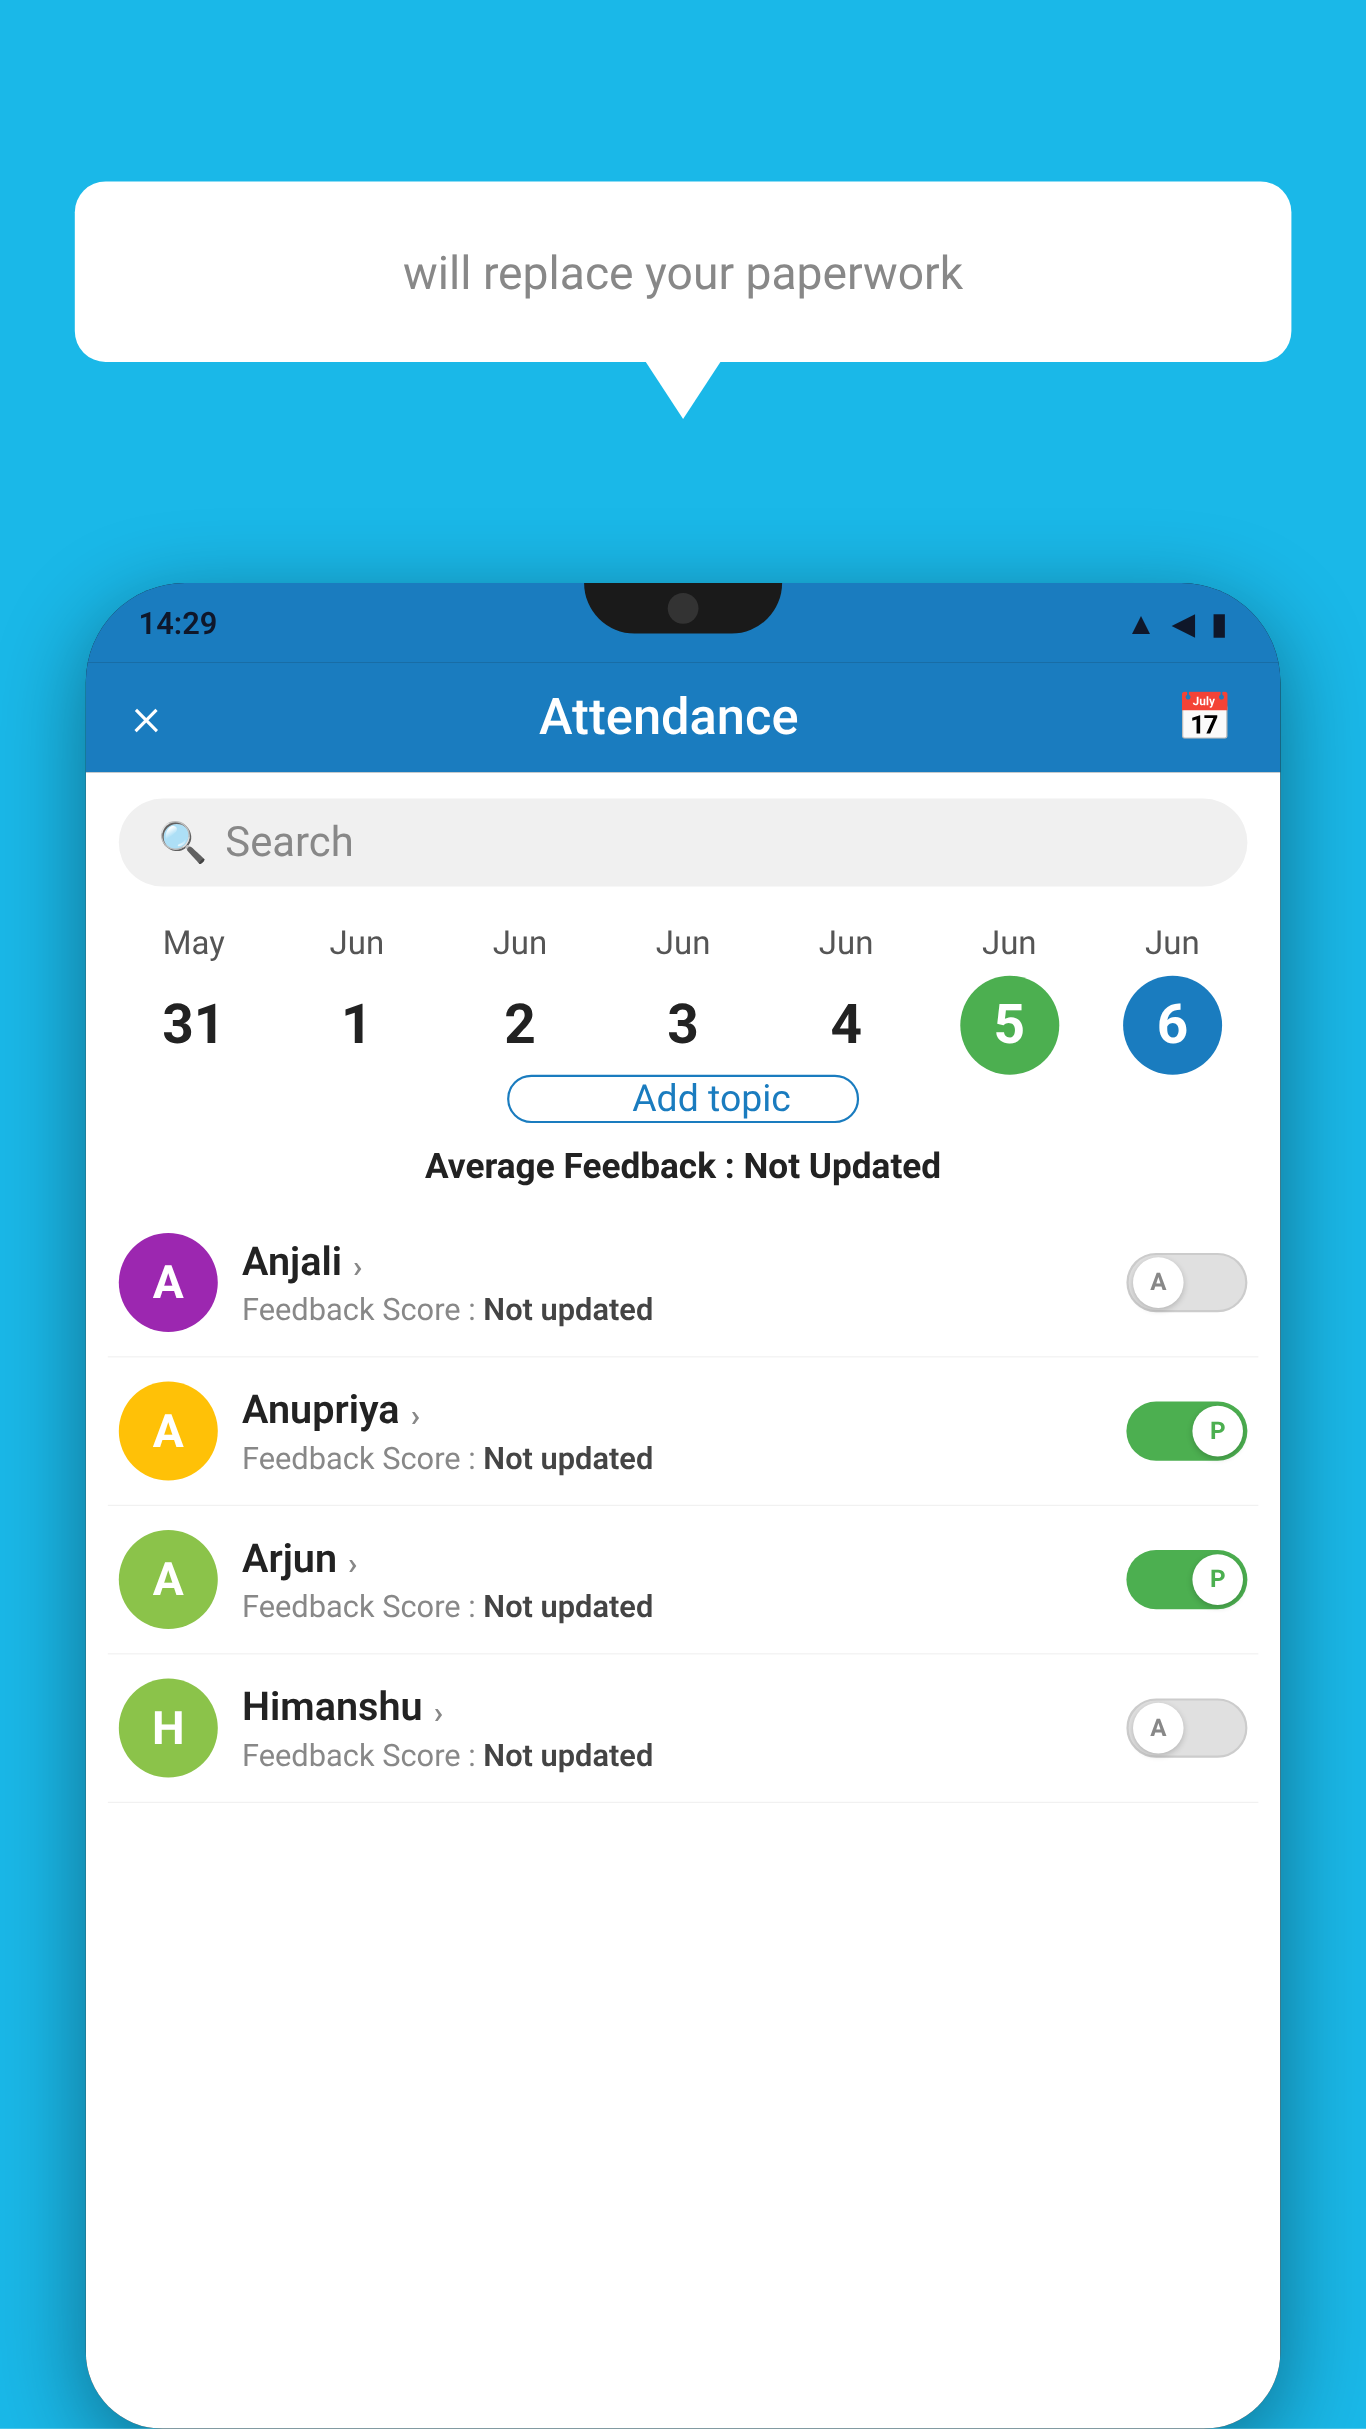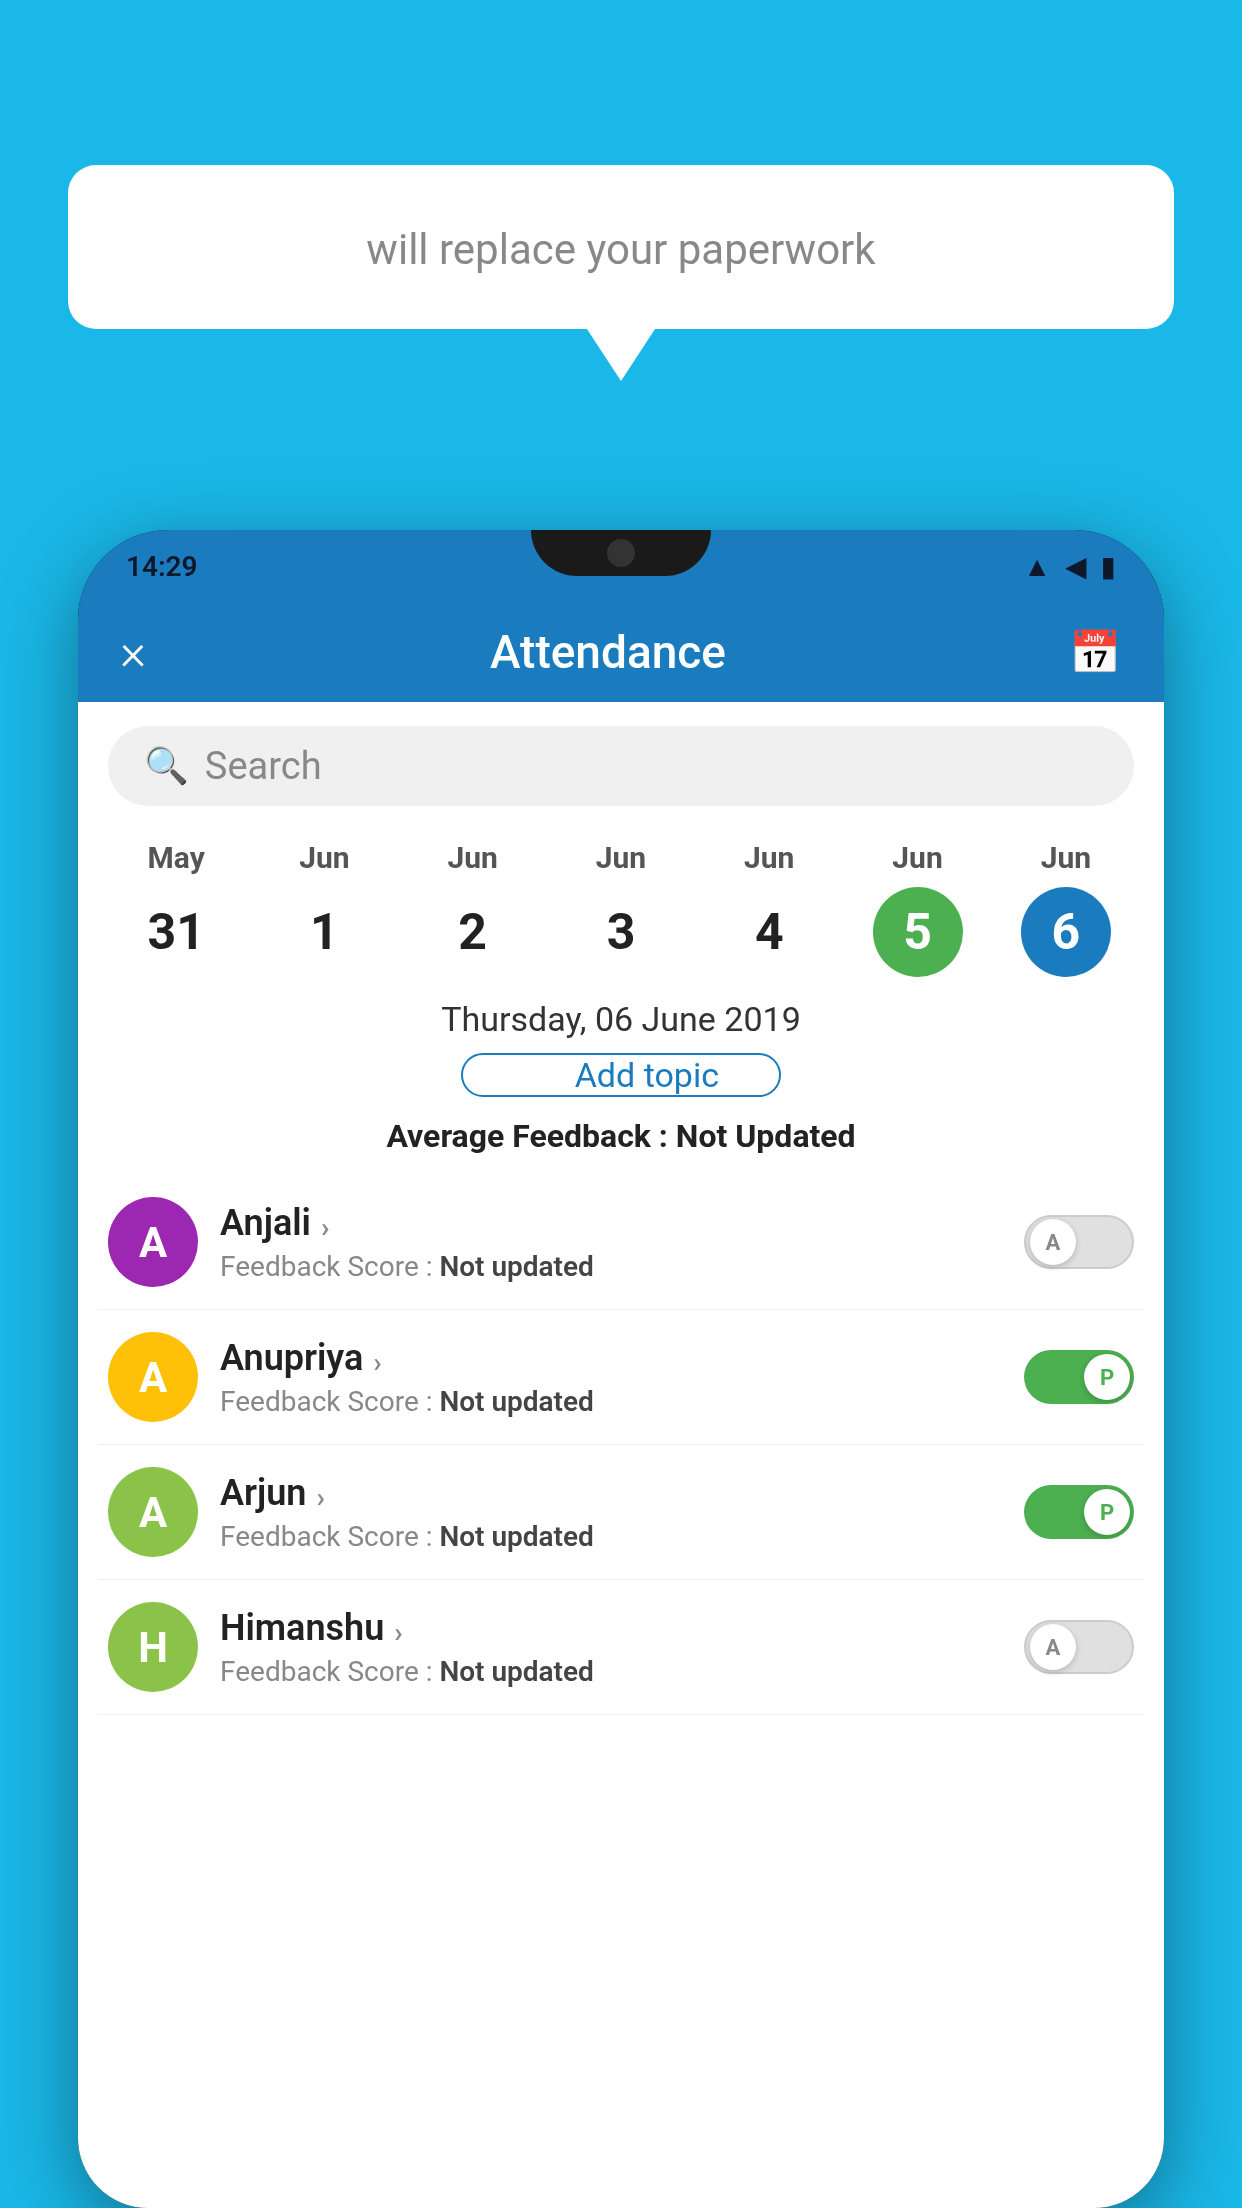--- a/index.html
+++ b/index.html
@@ -163,21 +163,21 @@
     .cal-day {
       display: flex;
       flex-direction: column;
       align-items: center;
       gap: 12px;
       width: 120px;
     }
     .cal-month {
       font-size: 30px;
       color: #555;
-      font-weight: 700;
+      font-weight: 400;
     }
     .cal-date {
       font-size: 50px;
       font-weight: 700;
       color: #222;
       width: 90px;
       height: 90px;
       display: flex;
       align-items: center;
       justify-content: center;
@@ -360,21 +360,20 @@
         <div class="cal-day">
           <div class="cal-month">Jun</div>
           <div class="cal-date today">5</div>
         </div>
         <div class="cal-day">
           <div class="cal-month">Jun</div>
           <div class="cal-date selected">6</div>
         </div>
       </div>
 
-    <div class="selected-date">Thursday, 06 June 2019</div>
 
     <div class="add-topic-btn">Add topic</div>
 
     <div class="avg-feedback">
       <span>Average Feedback : </span><span>Not Updated</span>
     </div>
 
     <div class="student-list" id="student-list">
     <div class="student-row">
           <div class="student-avatar" style="background: rgb(156, 39, 176);">A</div>

